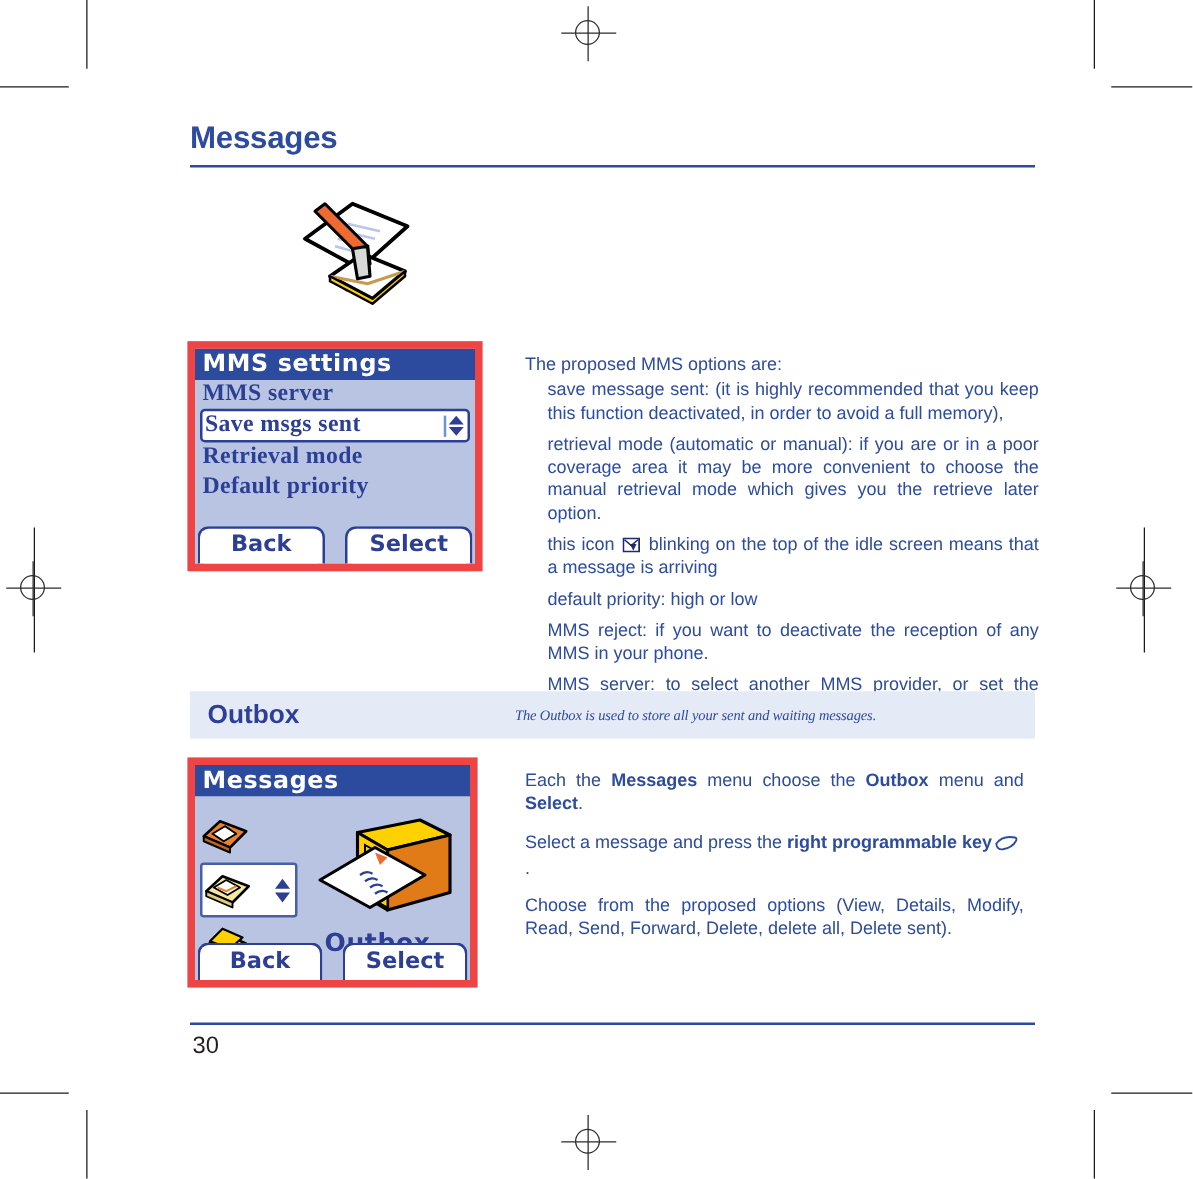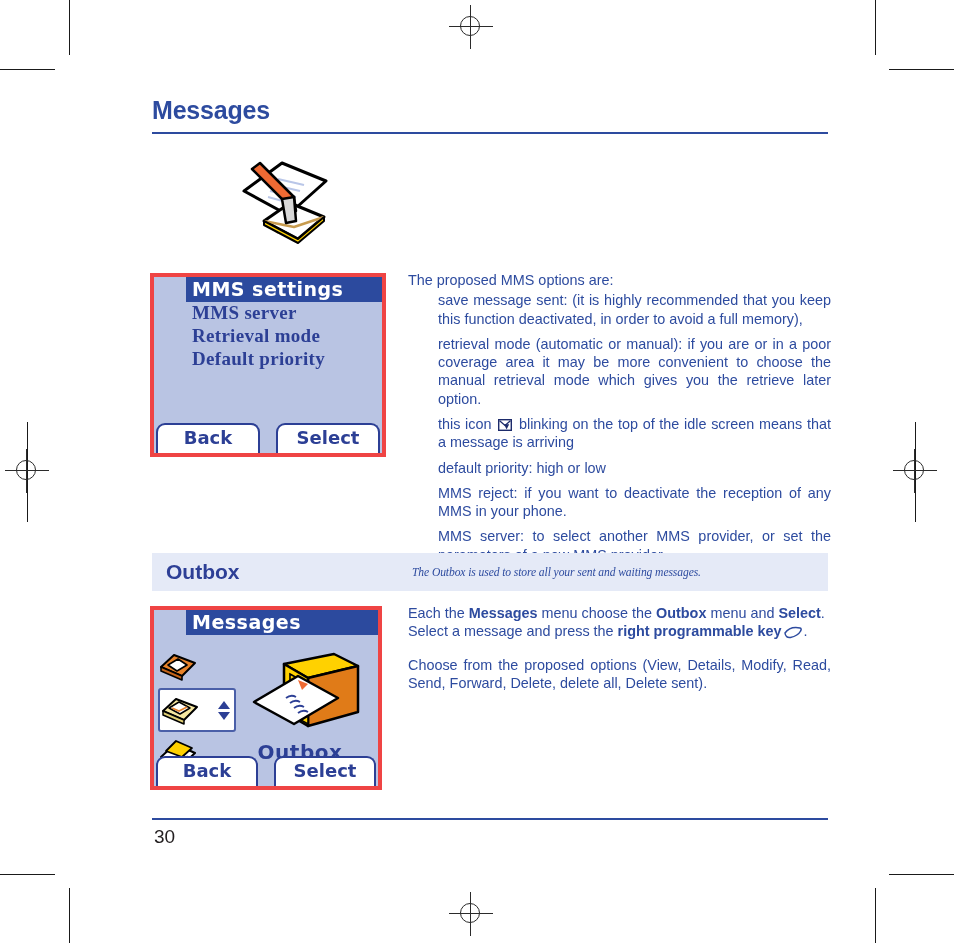--- a/index.html
+++ b/index.html
@@ -72,25 +72,24 @@
     position: absolute;
     left: 222px;
     top: 155px;
     width: 96px;
     height: 90px;
   }
 
   
   .phone {
     position: absolute;
-    border: 4px solid #ef4444;
+    border: 6px solid #ef4444;
     background: #b9c4e3;
     box-sizing: border-box;
     overflow: hidden;
-    padding-left: 32px;
   }
   .phone-title {
     background: #2c4a9e;
     color: #ffffff;
     font-family: "DejaVu Sans", sans-serif;
     font-weight: bold;
     font-size: 19px;
     letter-spacing: 0.5px;
     padding: 2px 0 3px 6px;
     line-height: 1.06;
@@ -198,21 +197,21 @@
     letter-spacing: 0.5px;
   }
 
   
   .body-col {
     position: absolute;
     color: #2d4b9f;
     font-size: 14.4px;
     line-height: 1.27;
   }
-  .body-col p { margin: 0; }
+  .body-col p { margin: 12px; }
   .lead { margin-bottom: 2px !important; }
   .bullets { padding-left: 30px; }
   .bullets p { margin: 0 0 7px 0; text-align: justify; }
   .bullets p.last { margin-bottom: 0; }
   .just { text-align: justify; }
 
   .mms-inline-icon {
     display: inline-block;
     width: 14px; height: 12px;
     vertical-align: -2px;
@@ -324,20 +323,30 @@
         <polygon points="14,14 22,8 56,42 48,48" fill="#ef6a33" stroke="#000" stroke-width="2.5" stroke-linejoin="round"></polygon>
         <polygon points="48,48 56,42 58,56" fill="#cfcfcf" stroke="#000" stroke-width="2.5" stroke-linejoin="round"></polygon>
       </g>
       <polygon points="44,44 56,42 58,66 48,68" fill="#d8d8d8" stroke="#000" stroke-width="2.5" stroke-linejoin="round"></polygon>
     </svg>
   </div>
 
   <div class="phone" style="left:134px;top:273px;width:236px;height:184px;">
     <div class="phone-title">MMS settings</div>
     <div class="menu-row">MMS server</div>
+    <div class="menu-row sel">
+      <span>Save msgs sent</span>
+      <span class="spin">
+        <span class="ibeam"></span>
+        <span class="arrows">
+            <i class="up"></i>
+            <i class="dn"></i>
+          </span>
+      </span>
+    </div>
     <div class="menu-row">Retrieval mode</div>
     <div class="menu-row">Default priority</div>
     <div class="softkeys">
       <div class="softkey">Back</div>
       <div class="softkey">Select</div>
     </div>
   </div>
 
   <div class="body-col" style="left:392px;top:271px;width:423px;">
     <p class="lead">The proposed MMS options are:</p>

